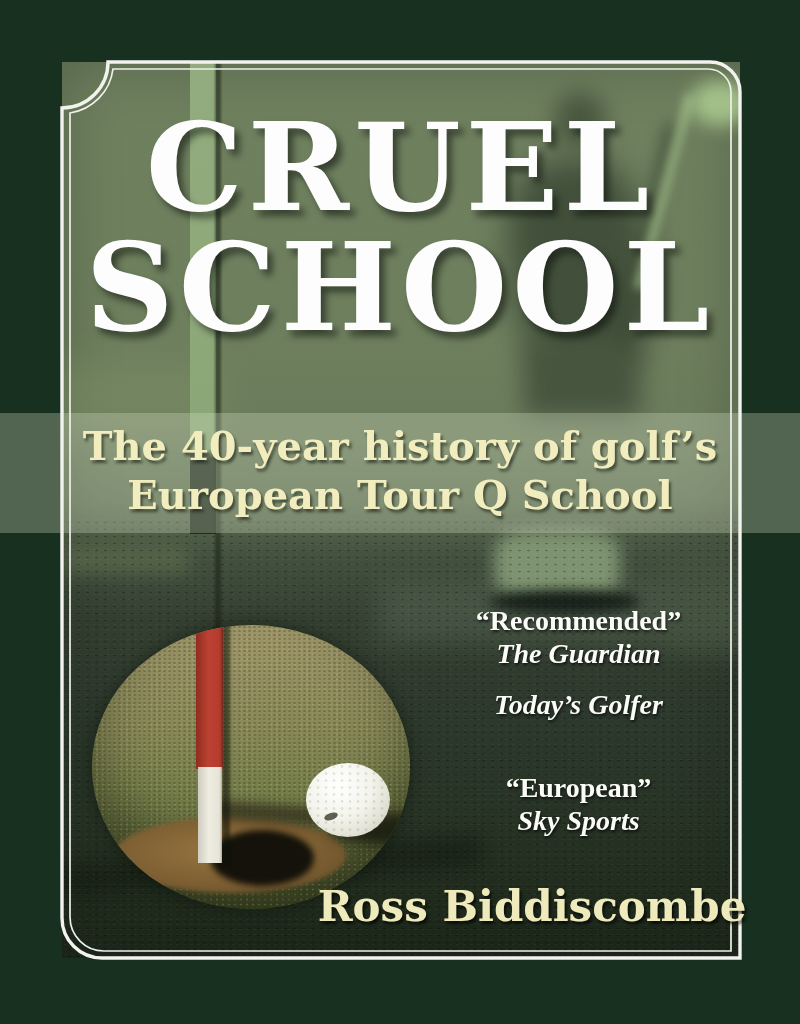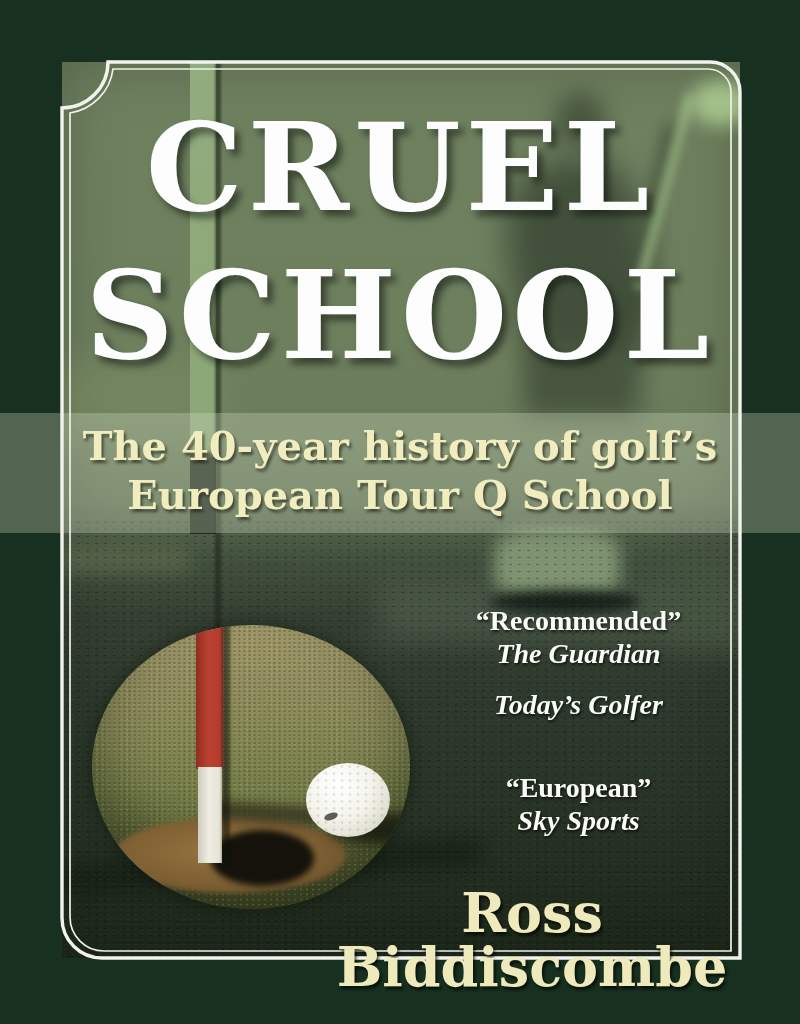--- a/index.html
+++ b/index.html
@@ -94,35 +94,35 @@
   .band{left:0;top:413px;width:800px;height:120px;background:rgba(216,226,198,.30);}
 
   
   .frame{left:0;top:0;}
 
   
   .title{left:0;width:800px;text-align:center;color:#fdfdfd;font-weight:bold;
     font-size:122px;line-height:1;letter-spacing:5px;
     text-shadow:5px 6px 7px rgba(10,15,10,.55);}
   .title-1{top:106px;}
-  .title-2{top:254px;}
+  .title-2{top:226px;}
 
   .subtitle{left:0;top:421px;width:800px;text-align:center;
     color:#f2edbe;font-weight:bold;font-size:40px;line-height:49px;
     text-shadow:2px 3px 3px rgba(18,24,14,.6);}
 
   .quotes{left:420px;top:0;width:285px;text-align:center;color:#fbfbf8;
     font-family:"Liberation Serif",serif;font-size:28px;line-height:33px;}
   .quote-group{position:absolute;left:16px;width:285px;text-shadow:1px 2px 3px rgba(0,0,0,.7);}
   .qg-1{top:604px;} .qg-2{top:688px;} .qg-3{top:771px;}
   .quote-text{position:static;display:block;font-weight:bold;}
   .quote-source{position:static;display:block;font-style:italic;font-weight:600;}
 
   .author{left:282px;top:886px;width:500px;text-align:center;
-    color:#efeabc;font-weight:bold;font-size:54px;line-height:1;
+    color:#efeabc;font-weight:bold;font-size:42px;line-height:1;
     text-shadow:2px 3px 3px rgba(0,0,0,.65);}
 </style>
 </head>
 <body>
 
 <div class="cover">
 
   <div class="photo">
     <div class="blob golfer-head"></div>
     <div class="golfer-body"></div>

